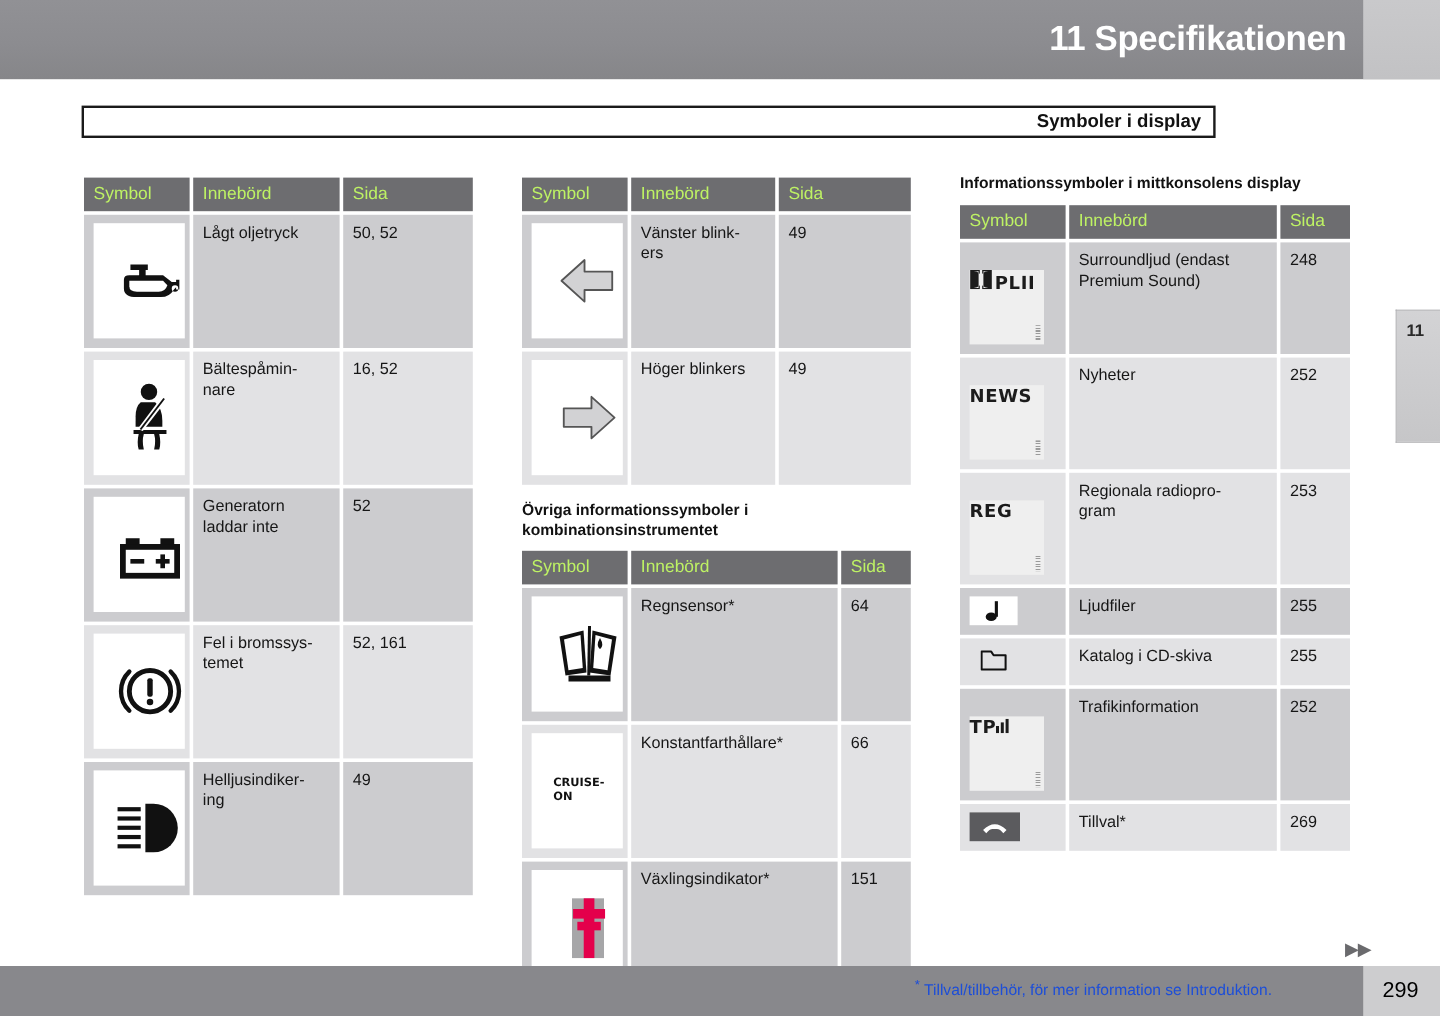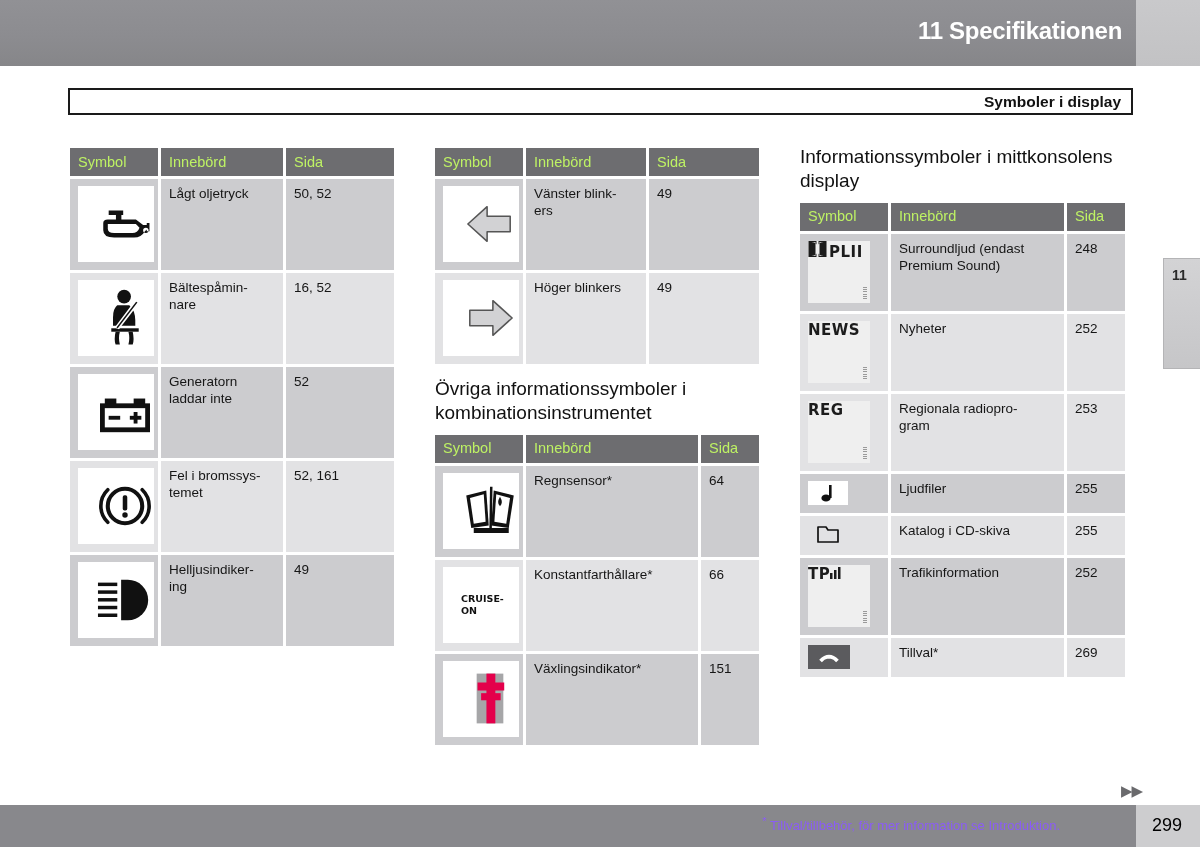--- a/index.html
+++ b/index.html
@@ -20,37 +20,37 @@
   .header-bar {
     position: absolute;
     left: 0; top: 0;
     width: 1200px; height: 66px;
     background: linear-gradient(180deg, #919195 0%, #8c8c90 55%, #868689 100%);
   }
   .header-title {
     position: absolute;
     right: 78px; top: 17px;
     color: #ffffff;
-    font-size: 24px;
+    font-size: 29px;
     font-weight: bold;
     letter-spacing: -0.3px;
     white-space: nowrap;
   }
   .header-logo-box {
     position: absolute;
     left: 1136px; top: 0px;
     width: 64px; height: 66px;
     background: linear-gradient(180deg, #c9c9cb 0%, #c2c2c4 100%);
   }
 
   
   .title-box {
     position: absolute;
     left: 68px; top: 88px;
-    width: 1065px; height: 27px;
+    width: 945px; height: 27px;
     border: 2px solid #1a1a1a;
     background: #ffffff;
   }
   .title-box-text {
     position: absolute;
     right: 10px; top: 3px;
     font-size: 15.5px;
     font-weight: bold;
     color: #111111;
     white-space: nowrap;
@@ -74,22 +74,22 @@
   }
 
   
   .col { position: absolute; top: 145px; }
   .col-left   { left: 70px;  width: 330px; }
   .col-mid    { left: 435px; width: 330px; }
   .col-right  { left: 800px; width: 331px; }
 
   
   .section-heading {
-    font-size: 19px;
-    font-weight: normal;
+    font-size: 13px;
+    font-weight: bold;
     color: #111111;
     line-height: 1.28;
     margin-bottom: 6px;
   }
 
   
   table.symtable {
     border-collapse: separate;
     border-spacing: 3px 3px;
     width: 100%;
@@ -128,25 +128,26 @@
   .w-page-b { width: 110px; }
   .w-page-c { width: 58px; }
 
   
   .tile {
     background: #ffffff;
     display: flex;
     align-items: center;
     justify-content: center;
   }
-  .tile-lg { width: 76px; height: 76px; padding-left: 18px; }
+  .tile-lg { width: 76px; height: 96px; padding-left: 18px; }
   .tile-lcd {
     width: 62px; height: 62px;
     background: #efefef;
     position: relative;
+    margin-top: 16px;
   }
   .lcd-text {
     font-family: "DejaVu Sans", sans-serif;
     font-weight: bold;
     font-size: 15px;
     color: #1c1c1c;
     letter-spacing: 0.5px;
   }
   .lcd-ticks {
     position: absolute;
@@ -182,21 +183,21 @@
   
   .footer-bar {
     position: absolute;
     left: 0; top: 805px;
     width: 1200px; height: 42px;
     background: #88888c;
   }
   .footer-note {
     position: absolute;
     right: 140px; top: 815px;
-    color: #8b5cf6;
+    color: #1d4ed8;
     font-size: 13px;
     white-space: nowrap;
   }
   .footer-note .star { font-size: 11px; vertical-align: super; }
   .footer-page-box {
     position: absolute;
     left: 1136px; top: 805px;
     width: 64px; height: 42px;
     background: #cdcdcf;
   }

